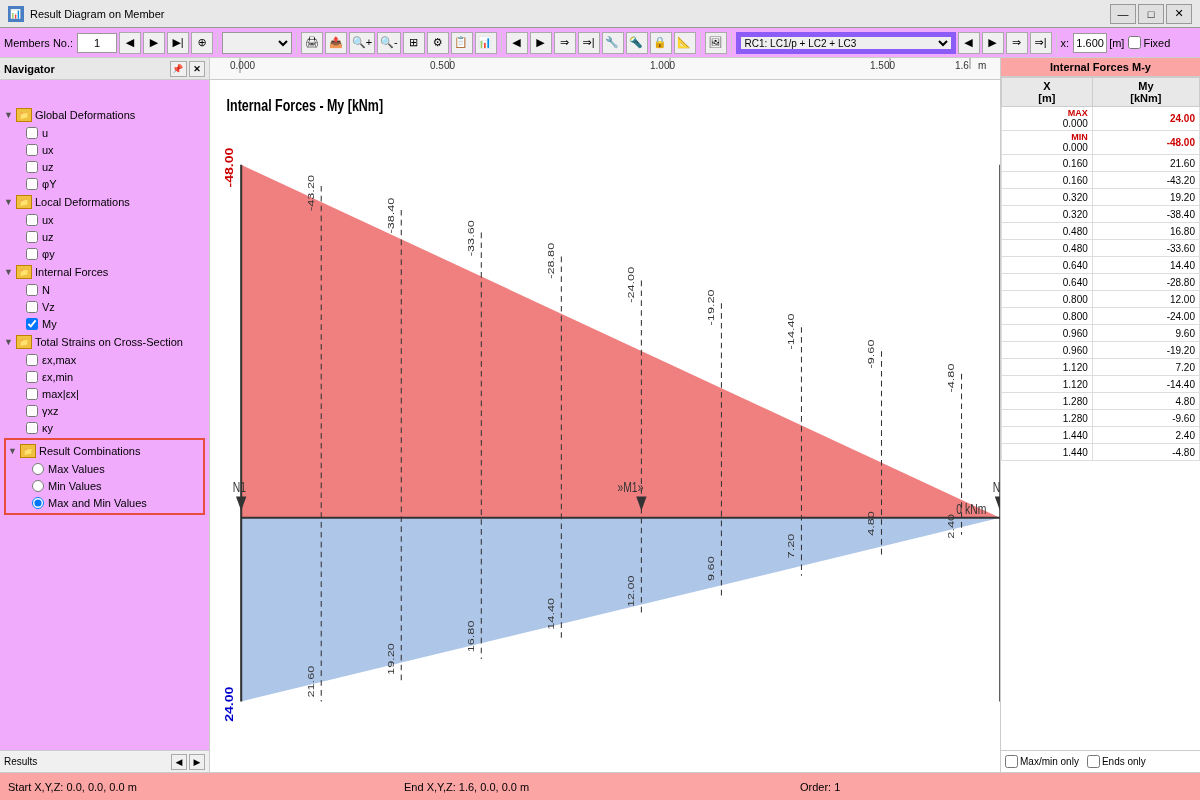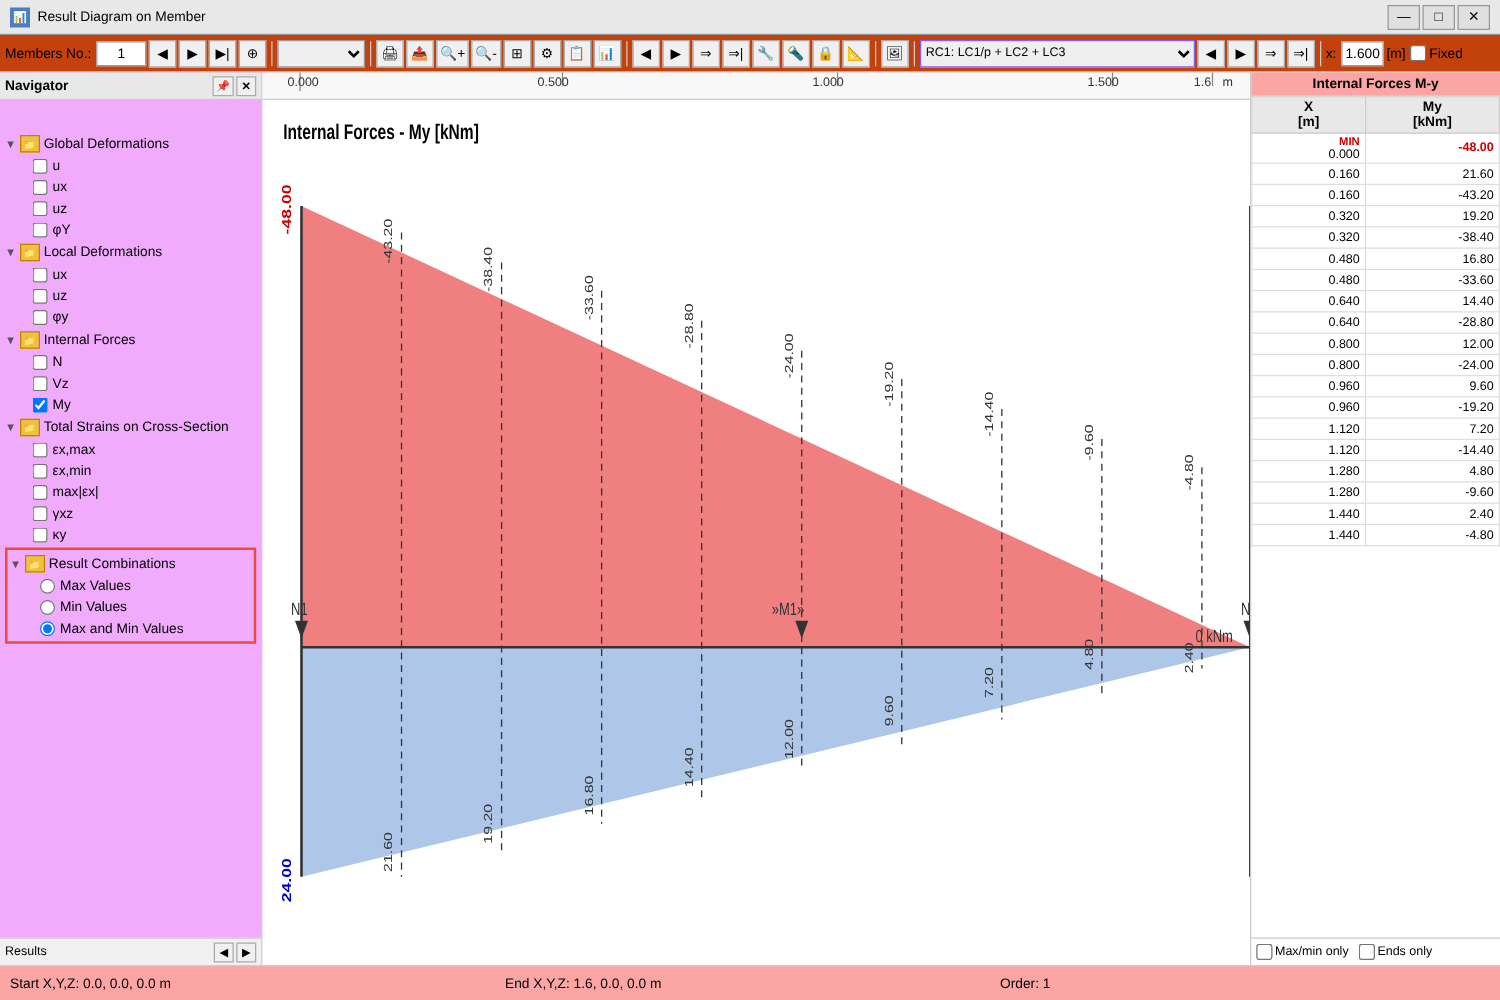--- a/index.html
+++ b/index.html
@@ -13,34 +13,34 @@
       display: flex;
       align-items: center;
       padding: 0 8px;
       user-select: none;
     }
     #titlebar .title-icon { width: 16px; height: 16px; background: #4a7ec2; margin-right: 6px; display: flex; align-items: center; justify-content: center; color: white; font-size: 9px; }
     #titlebar .win-btn { width: 26px; height: 20px; border: 1px solid #999; background: #e0e0e0; display: flex; align-items: center; justify-content: center; cursor: pointer; font-size: 11px; }
 
     
     #toolbar {
-      background: #c2410c;
+      background: #f0abfc;
       border-bottom: 1px solid #ccc;
       height: 30px;
       display: flex;
       align-items: center;
       padding: 0 4px;
       gap: 2px;
     }
     .tb-label { font-size: 11px; margin-right: 2px; }
     .tb-input { height: 20px; width: 40px; border: 1px solid #999; font-size: 11px; text-align: center; }
     .tb-btn { height: 22px; min-width: 22px; border: 1px solid #aaa; background: #f0f0f0; display: flex; align-items: center; justify-content: center; cursor: pointer; font-size: 11px; padding: 0 2px; }
     .tb-sep { width: 1px; height: 20px; background: #ccc; margin: 0 2px; }
     .tb-dropdown { height: 22px; width: 70px; border: 1px solid #999; font-size: 10px; }
-    .tb-dropdown-wide { height: 22px; width: 220px; border: 1px solid #8b5cf6; font-size: 10px; }
+    .tb-dropdown-wide { height: 22px; width: 220px; border: 5px solid #8b5cf6; font-size: 10px; }
 
     
     #main-layout {
       display: flex;
       height: calc(800px - 28px - 30px - 28px);
     }
 
     
     #navigator {
       width: 210px;
@@ -471,20 +471,24 @@
     <div id="right-panel-header">Internal Forces M-y</div>
     <div class="right-table-scroll">
       <table id="right-table">
         <thead>
           <tr>
             <th>X<br>[m]</th>
             <th>My<br>[kNm]</th>
           </tr>
         </thead>
         <tbody id="right-table-body">
+        <tr>
+              <td><span style="color: rgb(204, 0, 0); font-weight: bold; font-size: 9px; display: block;">MAX</span><span>0.000</span></td>
+              <td style="color: rgb(204, 0, 0); font-weight: bold;">24.00</td>
+            </tr>
             <tr>
               <td><span style="color: rgb(204, 0, 0); font-weight: bold; font-size: 9px; display: block;">MIN</span><span>0.000</span></td>
               <td style="color: rgb(204, 0, 0); font-weight: bold;">-48.00</td>
             </tr>
             <tr>
               <td>0.160</td>
               <td>21.60</td>
             </tr>
             <tr>
               <td>0.160</td>

